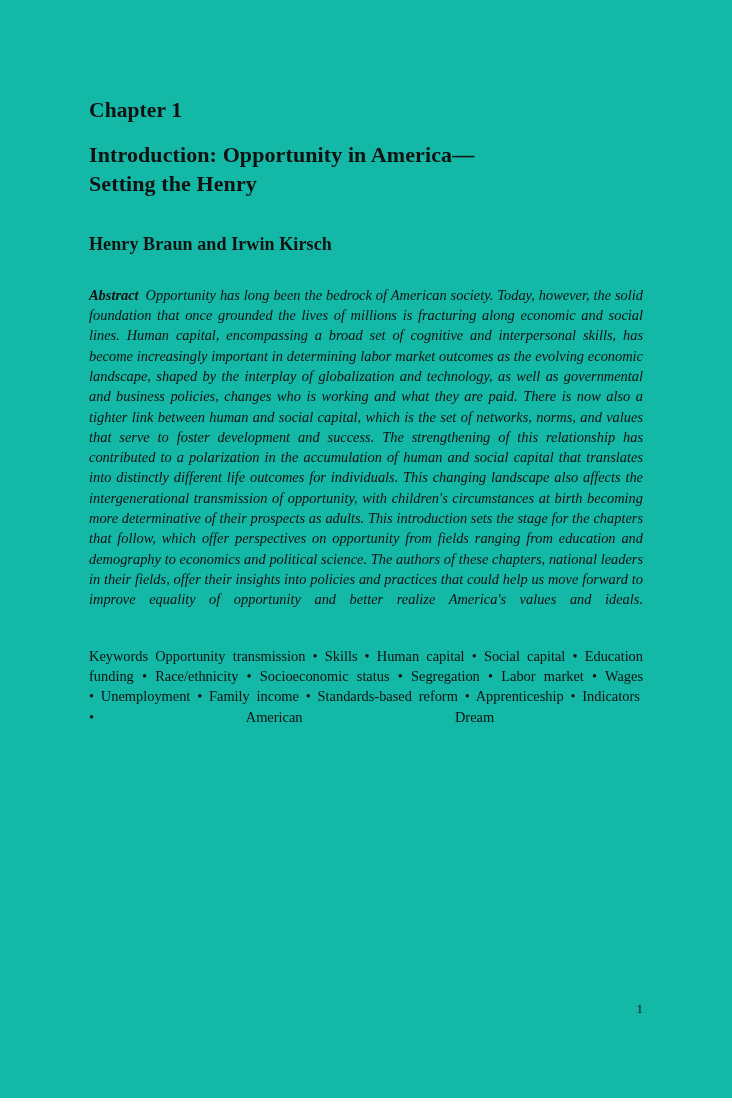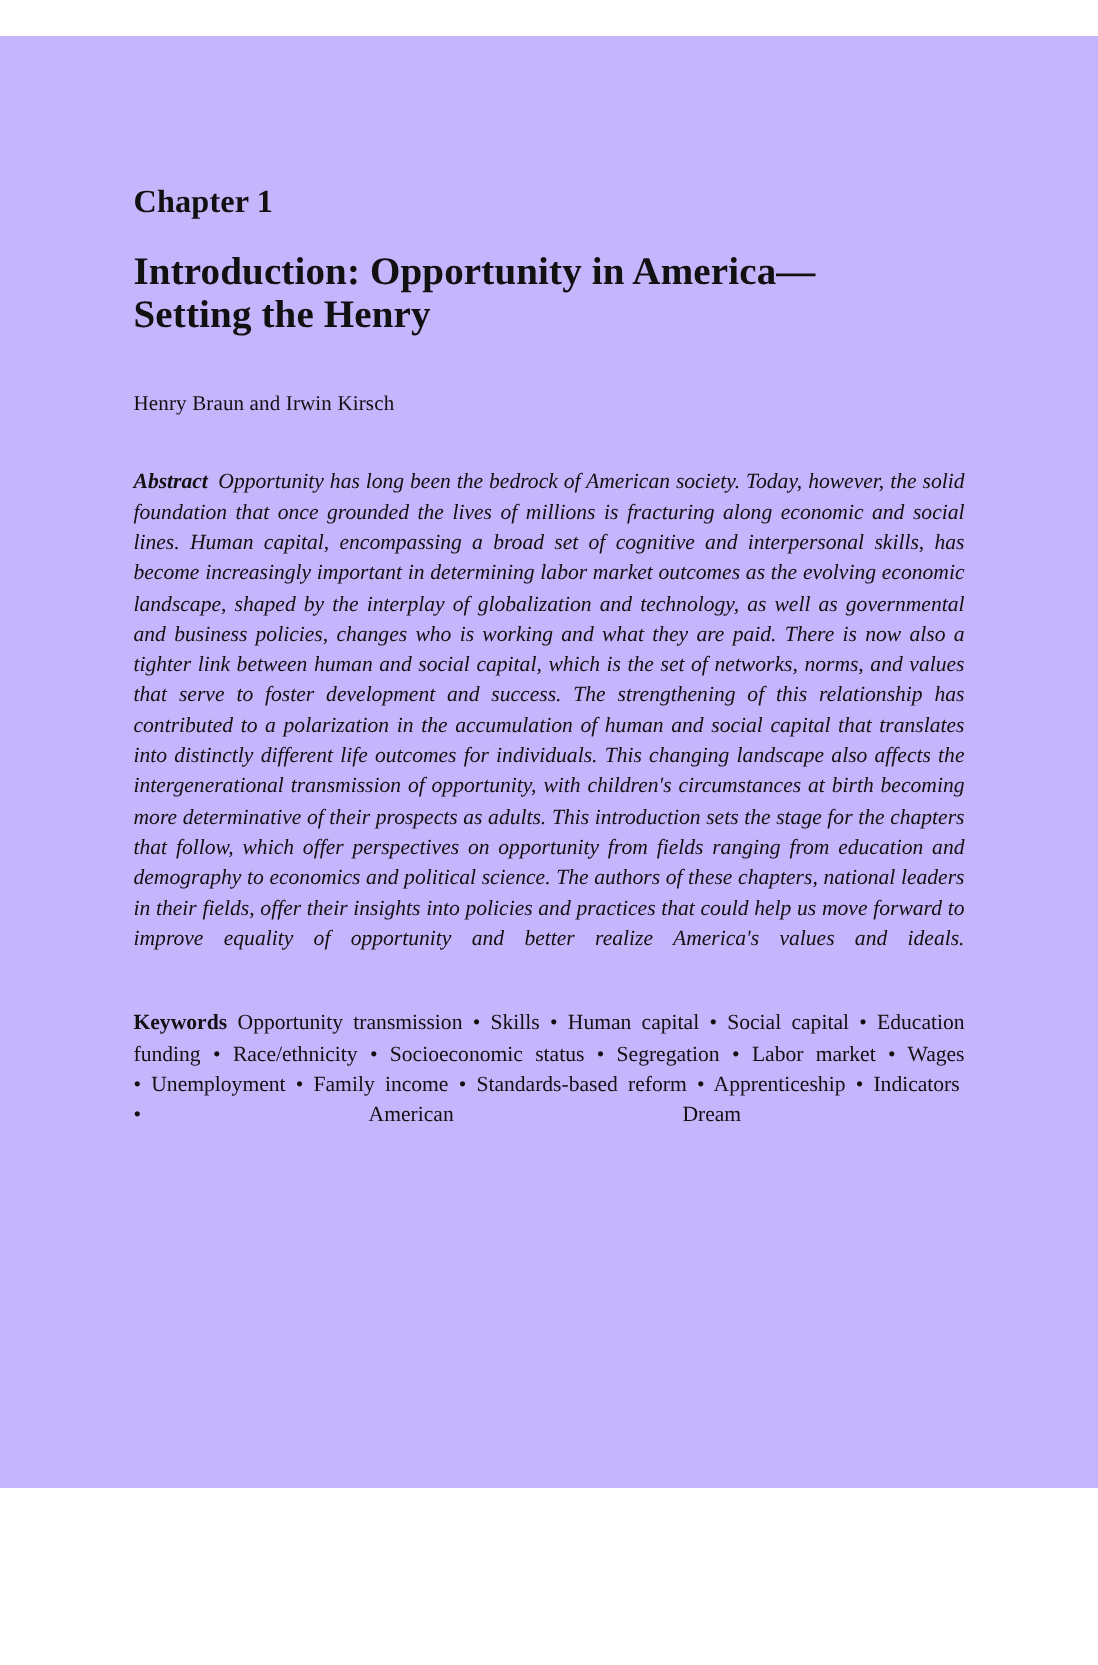--- a/index.html
+++ b/index.html
@@ -4,62 +4,61 @@
 <style>
   html, body {
     margin: 0;
     padding: 0;
     background: #ffffff;
   }
 
   .page {
     position: relative;
     width: 732px;
-    height: 968px;
-    background: #c4b5fd;
+    height: 1098px;
+    background: #14b8a6;
     overflow: hidden;
     font-family: "Liberation Serif", "DejaVu Serif", serif;
     color: #111111;
-    margin-top: 24px;
     -webkit-font-smoothing: antialiased;
   }
 
   
   .content {
     position: absolute;
     left: 89px;
     top: 96px;
     width: 554px;
   }
 
   
   .chapter-label {
     font-size: 21.5px;
     font-weight: bold;
     line-height: 29px;
     letter-spacing: 0.1px;
   }
 
   .chapter-title {
-    font-size: 26px;
+    font-size: 22px;
     font-weight: bold;
     line-height: 29px;
     letter-spacing: 0.1px;
   }
 
   .chapter-title .title-line {
     display: block;
     white-space: pre;
   }
 
   
   .authors {
     margin-top: 37px;
-    font-size: 14px;
-    font-weight: normal;
+    font-size: 18px;
+    font-weight: bold;
     line-height: 18px;
     letter-spacing: 0.1px;
   }
 
   
   .abstract {
     margin-top: 32px;
     font-size: 14.4px;
     line-height: 20.3px;
     text-align: justify;
@@ -80,21 +79,21 @@
   
   .keywords {
     margin-top: 16px;
     font-size: 14.4px;
     line-height: 20.3px;
     text-align: justify;
     text-justify: inter-word;
   }
 
   .keywords-label {
-    font-weight: bold;
+    font-weight: normal;
   }
 
   .kw-sep {
     white-space: nowrap;
   }
 
   
   .keywords::after,
   .abstract::after {
     content: "";

